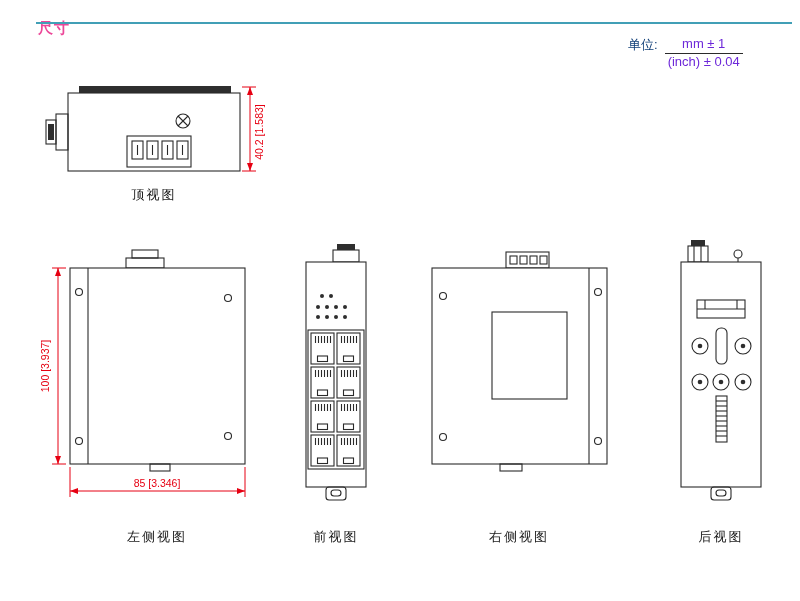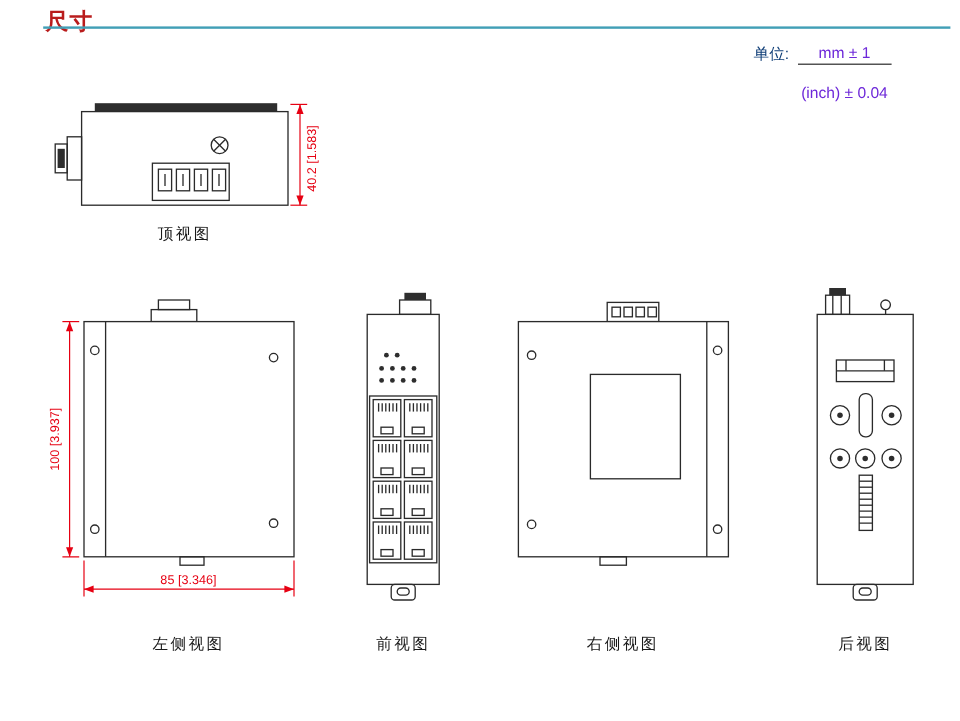--- a/index.html
+++ b/index.html
@@ -1,27 +1,27 @@
 <!DOCTYPE html>
 <html><head>
 <meta charset="utf-8">
 <style>
   * { margin:0; padding:0; box-sizing:border-box; }
   html,body { background:#ffffff; }
   body { font-family:"Liberation Sans","DejaVu Sans",sans-serif; }
   .canvas { position:relative; width:800px; height:601px; background:#ffffff; overflow:hidden; }
 
-  .page-title { position:absolute; left:38px; top:5px; font-size:19px; font-weight:bold; color:#b91c1c; letter-spacing:1px; }
+  .page-title { position:absolute; left:38px; top:19px; font-size:15px; font-weight:bold; color:#ec4899; letter-spacing:1px; }
   .header-line { position:absolute; left:36px; top:22px; width:756px; height:2px; background:#419fb6; }
 
   .unit-note { position:absolute; left:628px; top:36px; display:flex; gap:7px; }
   .unit-label { font-size:13px; color:#0f3e77; }
   .frac { display:inline-flex; flex-direction:column; align-items:center; font-size:13px; color:#6d28d9; line-height:1.3; }
   .frac .num { padding:0 12px; }
-  .frac .den { border-top:1.5px solid #2a2a2a; padding:16px 3px; }
+  .frac .den { border-top:1.5px solid #2a2a2a; padding:0 3px; }
 
   svg text { font-family:"Liberation Sans","DejaVu Sans",sans-serif; }
   .ln  { fill:none; stroke:#2a2a2a; stroke-width:1.1; }
   .lnf { fill:#ffffff; stroke:#2a2a2a; stroke-width:1.1; }
   .dk  { fill:#2e2e2e; stroke:none; }
   .dot { fill:#2e2e2e; stroke:none; }
   .red { stroke:#e60012; stroke-width:1; fill:none; }
   .redf{ fill:#e60012; stroke:none; }
   text.dim { fill:#e60012; font-size:10.5px; text-anchor:middle; }
   text.vlabel { fill:#1a1a1a; font-size:13px; letter-spacing:2px; text-anchor:middle; }

